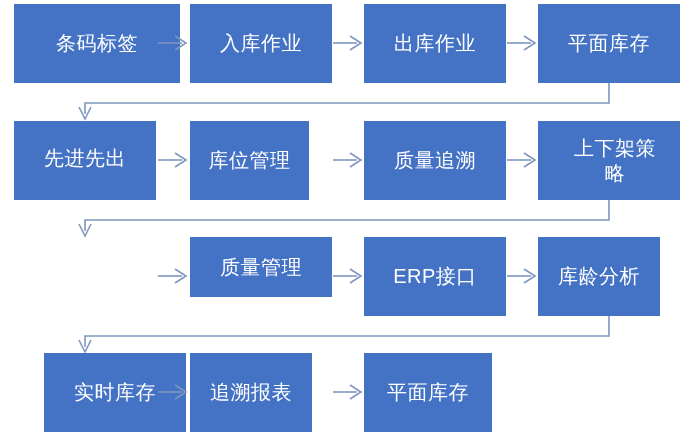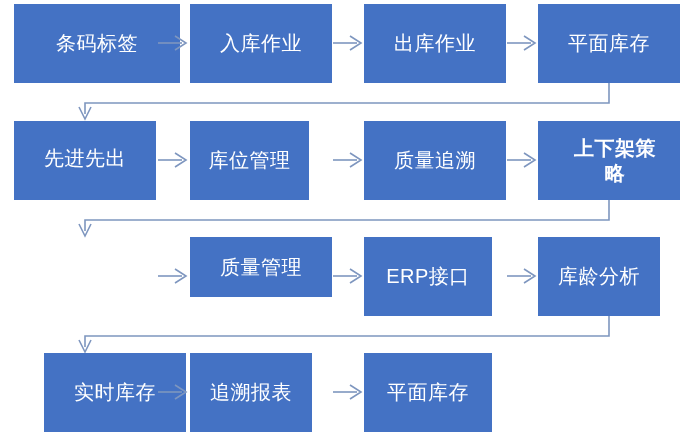--- a/index.html
+++ b/index.html
@@ -130,21 +130,21 @@
     <span class="node-label">质量追溯</span>
   </div>
 
   <div class="h-arrow" style="left:507px; top:149px; width:30px;">
     <svg width="30" height="22" viewBox="0 0 30 22" aria-hidden="true">
       <path d="M0,11 L24,11" stroke="#7E96BF" stroke-width="1.6" fill="none"></path>
       <path d="M17,4 L28,11 L17,18" stroke="#7E96BF" stroke-width="1.6" fill="none"></path>
     </svg>
   </div>
 
-  <div class="node" style="left:538px; top:121px; width:142px; height:79px; padding-left:36px; padding-right:24px;font-weight:bold;">
+  <div class="node" style="left:538px; top:121px; width:142px; height:79px; padding-left:36px; padding-right:24px;">
     <span class="node-label">上下架策略</span>
   </div>
 
   <div class="v-connector" style="left:78px; top:200px; width:540px; height:40px;">
     <svg width="540" height="40" viewBox="0 0 540 40" aria-hidden="true">
       <path d="M531,0 L531,20 L7,20 L7,31" stroke="#7E96BF" stroke-width="1.6" fill="none"></path>
       <path d="M1,24 L7,36 L13,24" stroke="#7E96BF" stroke-width="1.6" fill="none"></path>
     </svg>
   </div>
 
@@ -160,21 +160,21 @@
     <span class="node-label">质量管理</span>
   </div>
 
   <div class="h-arrow" style="left:333px; top:265px; width:30px;">
     <svg width="30" height="22" viewBox="0 0 30 22" aria-hidden="true">
       <path d="M0,11 L24,11" stroke="#7E96BF" stroke-width="1.6" fill="none"></path>
       <path d="M17,4 L28,11 L17,18" stroke="#7E96BF" stroke-width="1.6" fill="none"></path>
     </svg>
   </div>
 
-  <div class="node" style="left:364px; top:237px; width:128px; height:79px;">
+  <div class="node" style="left:364px; top:237px; width:142px; height:79px;">
     <span class="node-label">ERP接口</span>
   </div>
 
   <div class="h-arrow" style="left:507px; top:265px; width:30px;">
     <svg width="30" height="22" viewBox="0 0 30 22" aria-hidden="true">
       <path d="M0,11 L24,11" stroke="#7E96BF" stroke-width="1.6" fill="none"></path>
       <path d="M17,4 L28,11 L17,18" stroke="#7E96BF" stroke-width="1.6" fill="none"></path>
     </svg>
   </div>
 

